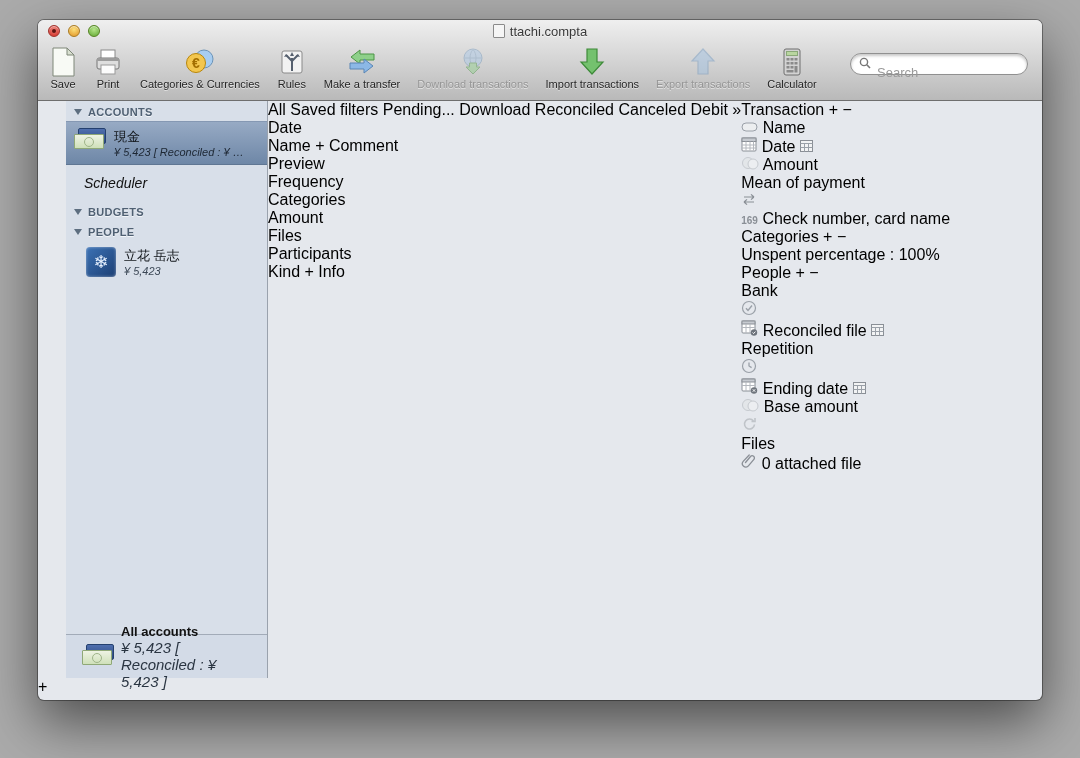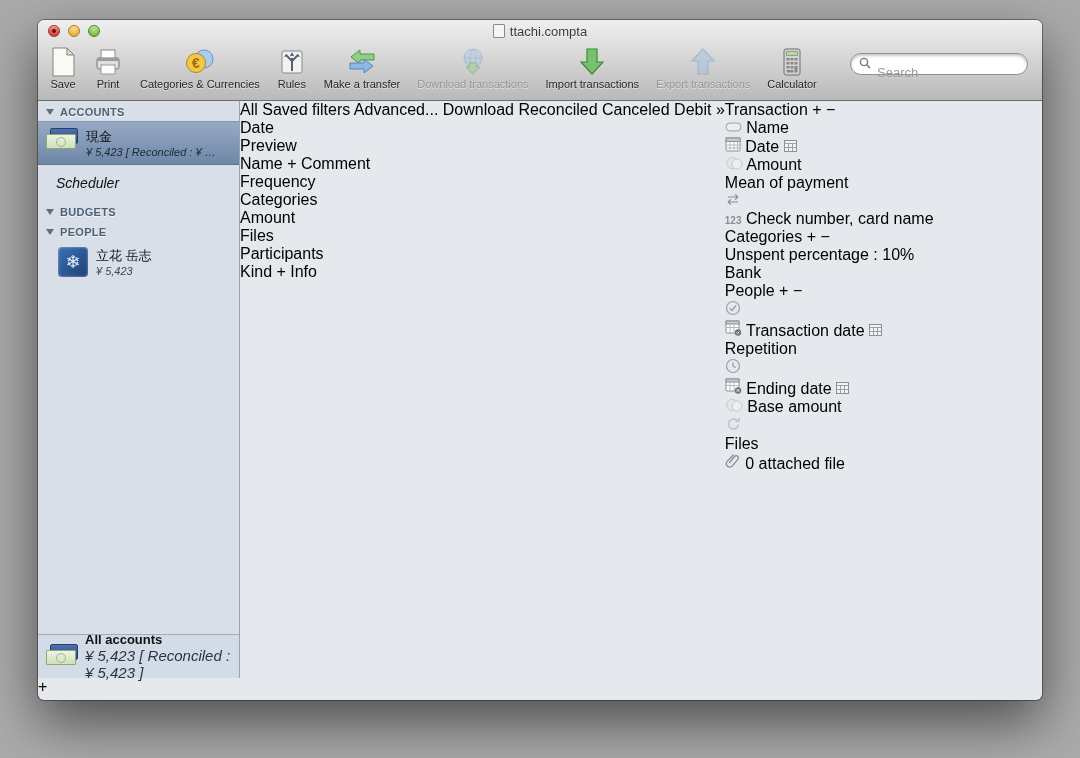--- a/index.html
+++ b/index.html
@@ -22,35 +22,35 @@
   .tbtn{display:flex;flex-direction:column;align-items:center;margin-right:17px;cursor:default;}
   .tbtn .ticon{height:33px;display:flex;align-items:center;justify-content:center;}
   .tbtn .tlabel{font-size:11px;color:#262626;text-shadow:0 1px 0 rgba(255,255,255,.55);white-space:nowrap;}
   .tbtn.disabled .tlabel{color:#969696;}
   .tbtn.disabled .ticon{opacity:.45;}
   .searchbox{position:absolute;right:14px;top:11px;width:160px;height:20px;border-radius:11px;background:#fff;
     border:1px solid #909090;box-shadow:inset 0 2px 3px rgba(0,0,0,.22);display:flex;align-items:center;padding:0 8px;gap:4px;}
   .searchbox input{border:none;outline:none;flex:1;font-size:13px;background:transparent;color:#333;margin-top:16px;}
   .searchbox input::placeholder{color:#9a9a9a;}
   
-  .content{position:relative;height:577px;display:flex;}
+  .content{position:relative;height:577px;display:flex;margin-left:28px;}
   
   .sidebar{position:relative;width:202px;background:#d8dfe9;border-right:1px solid #9aa2ad;box-sizing:border-box;}
   .side-head{display:flex;align-items:center;gap:6px;padding:5px 8px 3px 8px;font-size:11px;font-weight:bold;color:#4f6073;letter-spacing:.3px;text-shadow:0 1px 0 rgba(255,255,255,.7);}
   .tri-dn{width:0;height:0;border-left:4px solid transparent;border-right:4px solid transparent;border-top:6px solid #5d6e80;}
   .acct-row{display:flex;align-items:flex-start;gap:8px;padding:6px 8px;}
   .acct-row.selected{background:linear-gradient(#97aac4,#6e87a7);border-top:1px solid #8598b3;border-bottom:1px solid #5f7693;}
   .acct-name{font-size:13px;color:#101418;}
   .acct-detail{font-size:11px;font-style:italic;color:#1d2733;white-space:nowrap;overflow:hidden;text-overflow:ellipsis;max-width:132px;}
   .sched-row{display:flex;align-items:center;gap:8px;padding:10px 8px 10px 10px;}
   .sched-label{font-size:14px;color:#111;font-style:italic;}
   .person-row{display:flex;align-items:center;gap:8px;padding:6px 8px 6px 20px;}
   .avatar{width:30px;height:30px;border-radius:4px;background:linear-gradient(135deg,#3c72b5,#1c3f74);display:flex;align-items:center;justify-content:center;color:#e8f2ff;font-size:18px;box-shadow:inset 0 0 3px rgba(255,255,255,.5);}
   .person-detail{font-size:11px;font-style:italic;color:#3c4856;}
-  .side-footer{position:absolute;left:0;right:0;bottom:0;height:43px;border-top:1px solid #a2abb8;display:flex;align-items:center;gap:7px;padding:0 8px;background:#d3dbe7;}
+  .side-footer{position:absolute;left:0;right:0;bottom:0;height:43px;border-top:1px solid #a2abb8;display:flex;align-items:center;gap:7px;padding:0 16px;background:#d3dbe7;}
   .foot-title{font-size:13px;font-weight:bold;color:#111;}
   .foot-detail{font-size:15px;font-style:italic;color:#2a3542;}
   
   .money-ic{position:relative;width:32px;height:26px;flex:0 0 32px;}
   .money-ic .card{position:absolute;left:4px;top:0;width:26px;height:14px;border-radius:2px;background:linear-gradient(#4f6fae,#2d4a82);border:1px solid #24406f;}
   .money-ic .note{position:absolute;left:0;top:6px;width:28px;height:13px;border-radius:1px;background:linear-gradient(#eef3e4,#cfe0b9);border:1px solid #8fa877;}
   .money-ic .note:after{content:"";position:absolute;left:9px;top:2px;width:8px;height:8px;border-radius:50%;border:1px solid #9fb489;}
   .money-ic .coin1,.money-ic .coin2{position:absolute;width:10px;height:10px;border-radius:50%;background:radial-gradient(circle at 40% 35%,#ffe28a,#d9a javascript;} 
   .money-ic .coin1{left:1px;top:15px;background:radial-gradient(circle at 40% 35%,#ffe28a,#d9a63c);border:1px solid #a57a1e;}
   .money-ic .coin2{left:8px;top:17px;background:radial-gradient(circle at 40% 35%,#ffd96e,#cf9a2e);border:1px solid #a57a1e;}
@@ -299,34 +299,34 @@
 
       <div class="center">
         <div class="filterbar">
           <span class="all-pill">All</span>
           <span class="fsep"></span>
           <span class="fitem">
             <span>Saved filters</span>
             <span class="tri-dn-sm"></span>
           </span>
           <span class="fsep"></span>
-          <span class="fitem">Advanced...</span>
+          <span class="fitem">Pending...</span>
           <span class="fsep"></span>
           <span class="fitem">Download</span>
           <span class="fitem">Reconciled</span>
           <span class="fitem">Canceled</span>
           <span class="fsep"></span>
           <span class="fitem">Debit</span>
           <span class="chev">»</span>
         </div>
         <div class="thead">
           <div class="thr">
             <div class="thc" style="width:90px">Date</div>
+            <div class="thc" style="width:240px">Name + Comment</div>
             <div class="thc" style="flex:1">Preview</div>
-            <div class="thc" style="width:240px">Name + Comment</div>
           </div>
           <div class="thr">
             <div class="thc" style="width:128px">Frequency</div>
             <div class="thc" style="width:170px">Categories</div>
             <div class="thc" style="flex:1">Amount</div>
           </div>
           <div class="thr">
             <div class="thc" style="width:128px">Files</div>
             <div class="thc" style="width:170px">Participants</div>
             <div class="thc" style="flex:1">Kind + Info</div>
@@ -389,65 +389,65 @@
           <span>Mean of payment</span>
         </div>
         <div class="gap4"></div>
         <div class="irow">
           <span class="ricon"><svg class="ico" width="16" height="13">
                 <path d="M3 4 h10 M13 4 l-3 -2.6 M13 4 l-3 2.6 M13 9 H3 M3 9 l3 -2.6 M3 9 l3 2.6" fill="none" stroke="#8a8f96" stroke-width="1.2"></path>
               </svg></span>
           <span class="field empty"><span class="stp"><i class="up"></i><i class="dn"></i></span></span>
         </div>
         <div class="irow">
-          <span class="ricon"><span style="font-size:10px;font-weight:bold;color:#8a8f96;letter-spacing:0;">123</span></span>
+          <span class="ricon"><span style="font-size:10px;font-weight:bold;color:#8a8f96;letter-spacing:0;">169</span></span>
           <span class="field"><span class="ph">Check number, card name</span><span class="stp"><i class="up"></i><i class="dn"></i></span></span>
         </div>
         <div class="gap4"></div>
 
         <div class="sechead">
           <span class="tri"></span>
           <span>Categories</span>
           <span class="hbtns">
             <span class="pillbtn"><span>+</span><i class="tri-dn-xs"></i></span>
             <span class="pillbtn">−</span>
           </span>
         </div>
-        <div class="note-row">Unspent percentage : 10%</div>
-
-        <div class="sechead">
-          <span class="tri"></span>
-          <span>Bank</span>
-        </div>
+        <div class="note-row">Unspent percentage : 100%</div>
 
         <div class="sechead">
           <span class="tri"></span>
           <span>People</span>
           <span class="hbtns">
             <span class="pillbtn"><span>+</span><i class="tri-dn-xs"></i></span>
             <span class="pillbtn">−</span>
           </span>
+        </div>
+
+        <div class="sechead">
+          <span class="tri"></span>
+          <span>Bank</span>
         </div>
         <div class="gap4"></div>
         <div class="irow">
           <span class="ricon"><svg class="ico" width="16" height="16">
                 <circle cx="8" cy="8" r="6.5" fill="none" stroke="#9aa0a8" stroke-width="1.2"></circle>
                 <path d="M5 8.2 l2 2.2 L11 5.5" fill="none" stroke="#9aa0a8" stroke-width="1.4"></path>
               </svg></span>
           <span class="field empty"><span class="stp"><i class="up"></i><i class="dn"></i></span></span>
         </div>
         <div class="irow">
           <span class="ricon"><svg class="ico" width="17" height="16">
                 <rect x="1" y="1" width="13" height="12" rx="1" fill="#fff" stroke="#8a8f96"></rect>
                 <rect x="1" y="1" width="13" height="3" fill="#c6cad0" stroke="#8a8f96"></rect>
                 <path d="M1 7.5 h13 M5 4 v9 M9 4 v9" stroke="#b4b8be"></path>
                 <circle cx="13" cy="12.5" r="3.2" fill="#6e747c"></circle>
                 <path d="M11.6 12.5 l1 1.1 1.8 -2" stroke="#fff" fill="none"></path>
               </svg></span>
-          <span class="field"><span class="ph">Transaction date</span>
+          <span class="field"><span class="ph">Reconciled file</span>
             <span class="calbtn"><svg width="13" height="12">
                   <rect x="0.5" y="0.5" width="12" height="11" fill="#f2f3f4" stroke="#8a8f96"></rect>
                   <path d="M0.5 3.5 h12 M4.5 3.5 v8 M8.5 3.5 v8 M0.5 7.5 h12" stroke="#9aa0a8"></path>
                 </svg><i class="bdrop"></i></span>
           </span>
         </div>
         <div class="gap4"></div>
 
         <div class="sechead">
           <span class="tri"></span>

